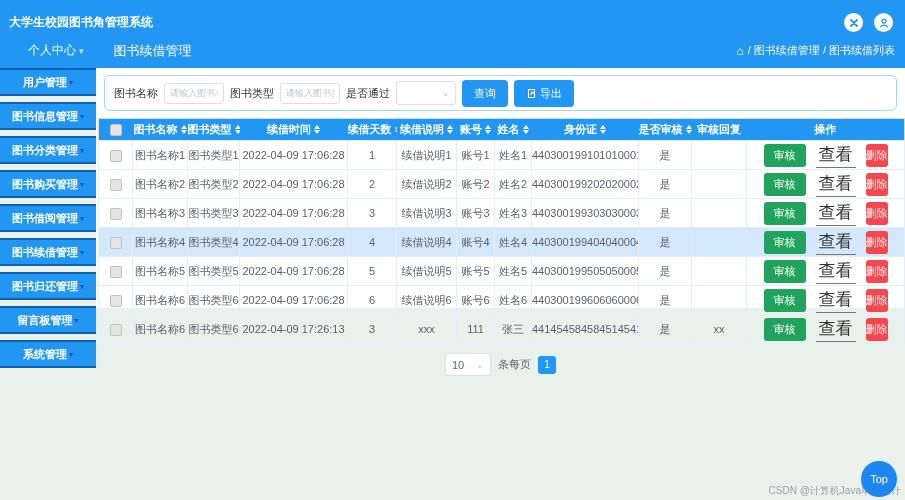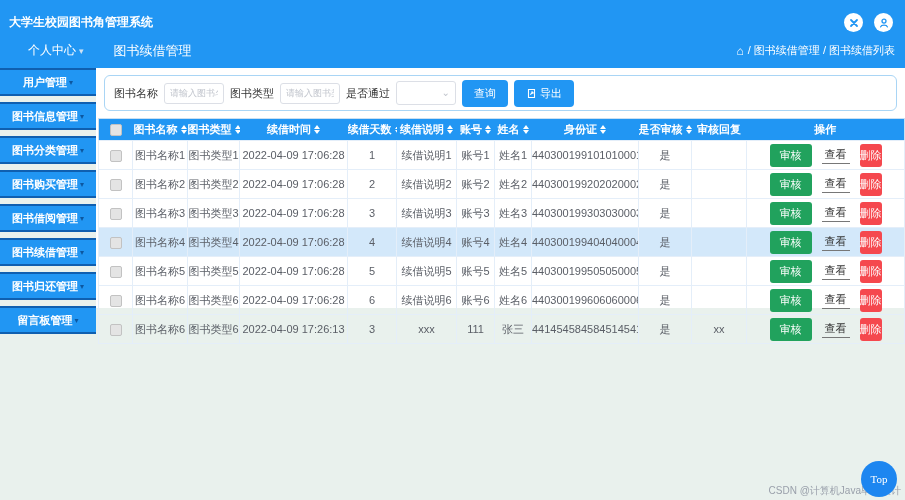--- a/index.html
+++ b/index.html
@@ -91,42 +91,42 @@
   .sort-caret i { display:block; width:0; height:0; border-left:3px solid transparent; border-right:3px solid transparent; }
   .sort-caret .up { border-bottom:4px solid #fff; }
   .sort-caret .dn { border-top:4px solid #fff; }
   .checkbox {
     display:inline-block; width:12px; height:12px;
     background:#e4e4e4; border:1px solid #c2c2c2; border-radius:2px;
     vertical-align:middle; cursor:pointer;
   }
   .actions { display:flex; align-items:center; justify-content:center; gap:10px; }
   .btn-review { background:var(--green,#21a25d); border:none; color:#fff; font-size:11px; padding:4px 10px; border-radius:3px; cursor:pointer; font-family:inherit; }
-  .link-view  { color:#333; font-size:11px; border-bottom:1px solid #777; padding:0 3px 1px; cursor:pointer; }
+  .link-view  { color:#333; font-size:17px; border-bottom:1px solid #777; padding:0 3px 1px; cursor:pointer; }
   .btn-delete { background:var(--red,#f5484e); border:none; color:#fff; font-size:11px; padding:4px 0; border-radius:3px; cursor:pointer; font-family:inherit; }
   
   .pagination { margin-top:9px; display:flex; justify-content:center; align-items:center; gap:7px; font-size:11px; color:#606266; }
   .page-size {
     width:46px; height:23px; border:1px solid #dcdfe6; border-radius:3px;
     display:flex; align-items:center; justify-content:space-between;
     padding:0 6px; cursor:pointer; background:#fff;
   }
   .page-size::after { content:"⌄"; color:#c0c4cc; font-size:10px; line-height:6px; }
   .page-num {
     min-width:18px; height:18px; background:var(--primary,#2196f3); color:#fff;
     display:flex; align-items:center; justify-content:center;
     border-radius:3px; font-size:10px; cursor:pointer;
   }
   
   .watermark { position:absolute; right:4px; bottom:2px; font-size:10px; color:#9aa0ab; z-index:1; }
   .top-btn {
     position:absolute; right:8px; bottom:3px; width:36px; height:36px;
     border-radius:50%; background:#1d86f0; color:#fff;
     display:flex; align-items:center; justify-content:center;
-    font-size:11px; cursor:pointer; z-index:2;font-family:Liberation Serif, serif;
+    font-size:11px; cursor:pointer; z-index:2;
   }
 </style>
 </head>
 <body>
 
 <div class="topbar">
   <span class="app-title">大学生校园图书角管理系统</span>
   <div class="topbar-icons">
     <span class="circle-icon">
       <svg width="12" height="12" viewBox="0 0 12 12">
@@ -153,20 +153,21 @@
 
 <div class="sidebar" id="sidebar">
     <div class="side-item">用户管理</div>
     <div class="side-item">图书信息管理</div>
     <div class="side-item">图书分类管理</div>
     <div class="side-item">图书购买管理</div>
     <div class="side-item">图书借阅管理</div>
     <div class="side-item">图书续借管理</div>
     <div class="side-item">图书归还管理</div>
     <div class="side-item">留言板管理</div>
+    <div class="side-item">系统管理</div>
   </div>
 
 <div class="main">
   <div class="filter-bar">
     <span class="f-label">图书名称</span>
     <input class="f-input" placeholder="请输入图书名称" style="">
     <span class="f-label">图书类型</span>
     <input class="f-input" placeholder="请输入图书类型" style="">
     <span class="f-label">是否通过</span>
     <span class="f-select">
@@ -377,16 +378,23 @@
             <span class="actions">
               <button class="btn-review">审核</button>
               <span class="link-view">查看</span>
               <button class="btn-delete">删除</button>
             </span>
           </td>
         </tr>
       </tbody>
   </table>
 
+  <div class="pagination">
+    <span class="page-size">
+        <span>10</span>
+      </span>
+    <span>条每页</span>
+    <span class="page-num">1</span>
+  </div>
 </div>
 
 <span class="watermark">CSDN @计算机Java毕业设计</span>
 <div class="top-btn">Top</div>
 
 </body></html>

